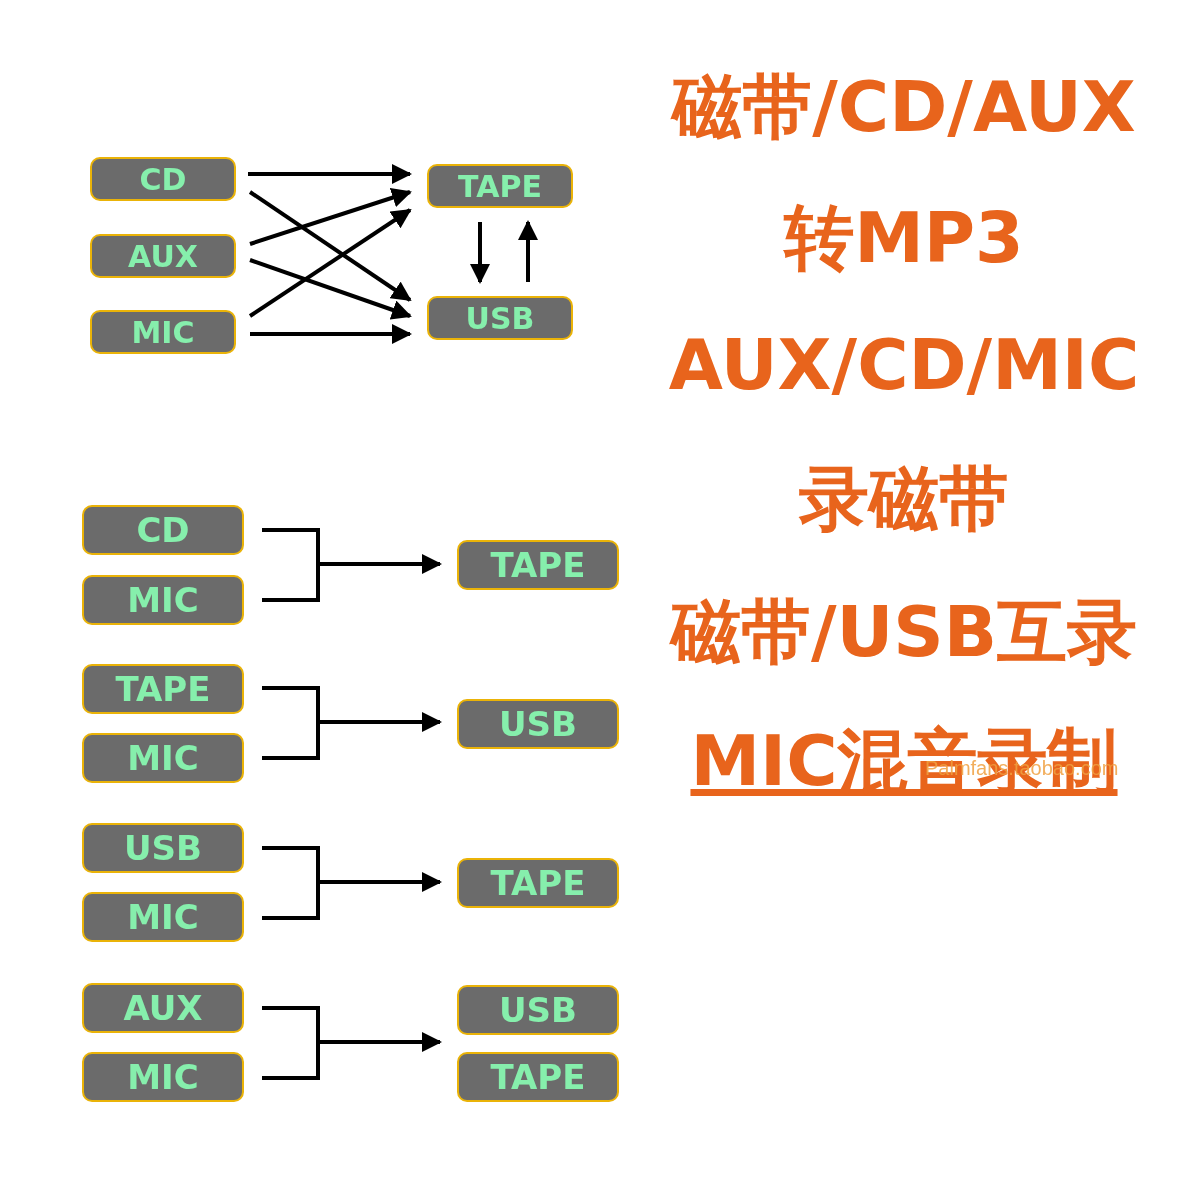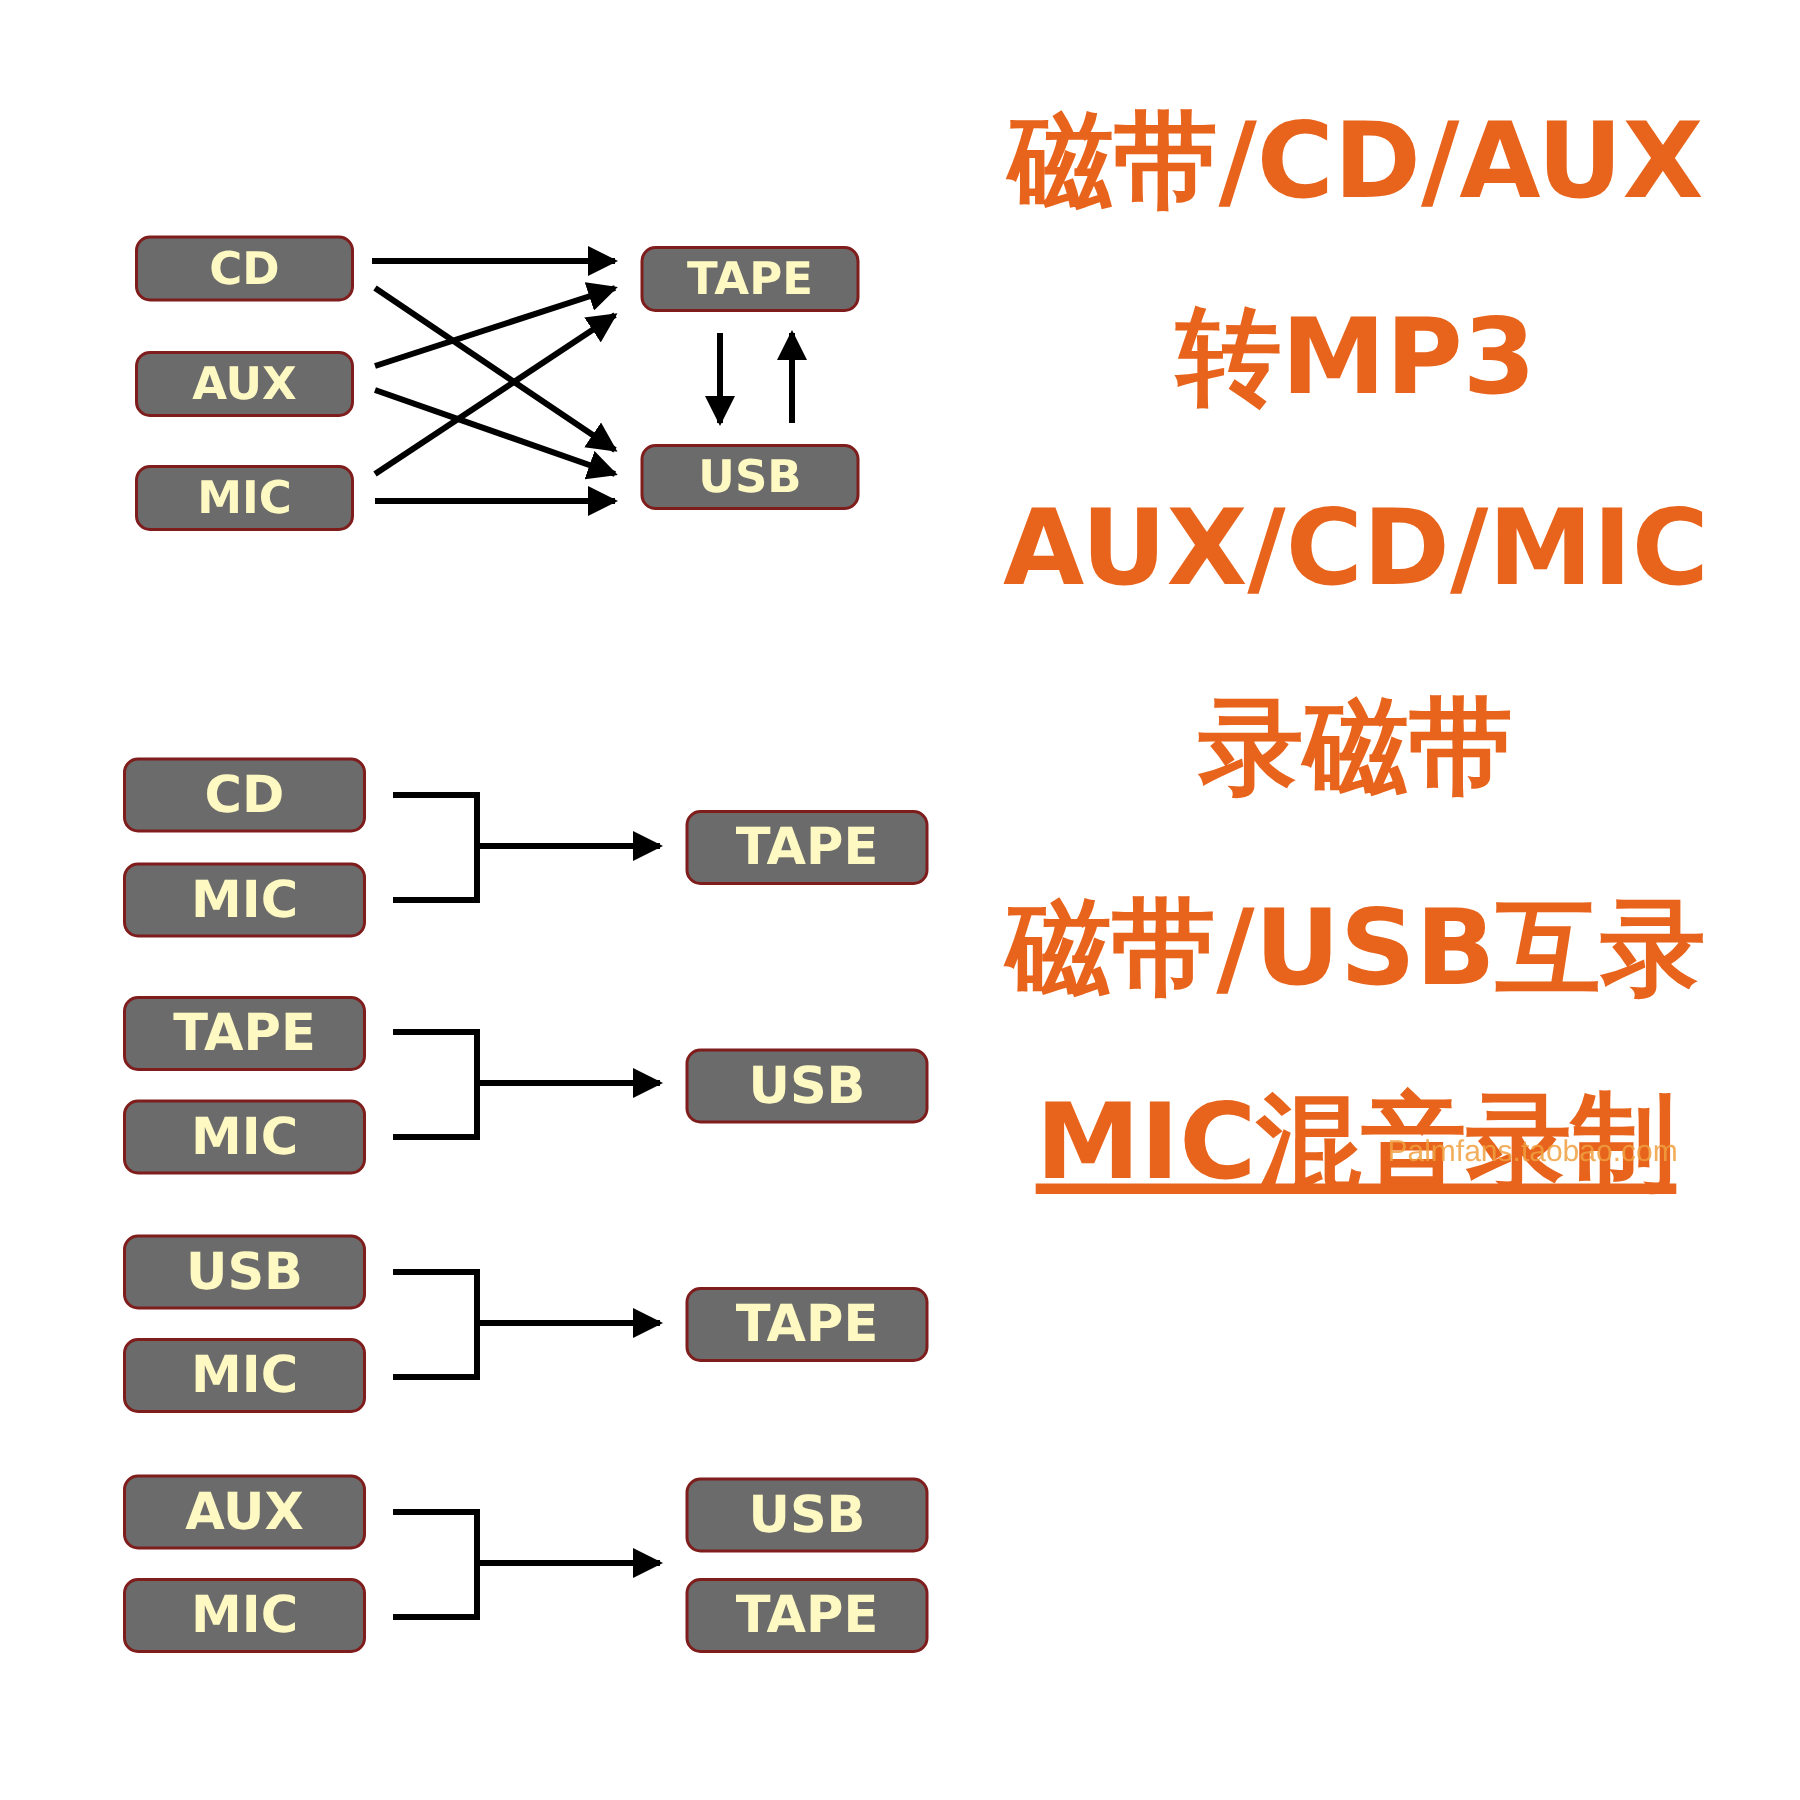--- a/index.html
+++ b/index.html
@@ -1,17 +1,17 @@
 <!DOCTYPE html>
 <html><head>
 <meta charset="utf-8">
 <style>
   html,body{margin:0;padding:0;}
   body{width:1200px;height:1200px;background:#fff;position:relative;overflow:hidden;font-family:"DejaVu Sans",sans-serif;}
-  .box{position:absolute;background:#6b6b6b;border:2px solid #7f1d1d;border-radius:10px;color:#fef9c3;font-weight:bold;display:flex;align-items:center;justify-content:center;box-sizing:border-box;font-family:"DejaVu Sans",sans-serif;}
+  .box{position:absolute;background:#6b6b6b;border:2px solid #eab308;border-radius:10px;color:#86efac;font-weight:bold;display:flex;align-items:center;justify-content:center;box-sizing:border-box;font-family:"DejaVu Sans",sans-serif;}
   .s1{width:146px;height:44px;font-size:30px;}
   .s2{width:162px;height:50px;font-size:34px;}
   svg{position:absolute;left:0;top:0;}
   .ttl{position:absolute;left:644px;width:520px;text-align:center;color:#e8641c;font-weight:bold;font-size:70px;line-height:1;font-family:"DejaVu Sans",sans-serif;white-space:nowrap;}
   .wm{position:absolute;left:925px;top:757px;color:#f0a040;font-size:20px;opacity:0.85;font-family:"Liberation Sans",sans-serif;}
 </style>
 </head>
 <body>
 
 <div class="box s1" style="left:90px;top:157px;">CD</div>

